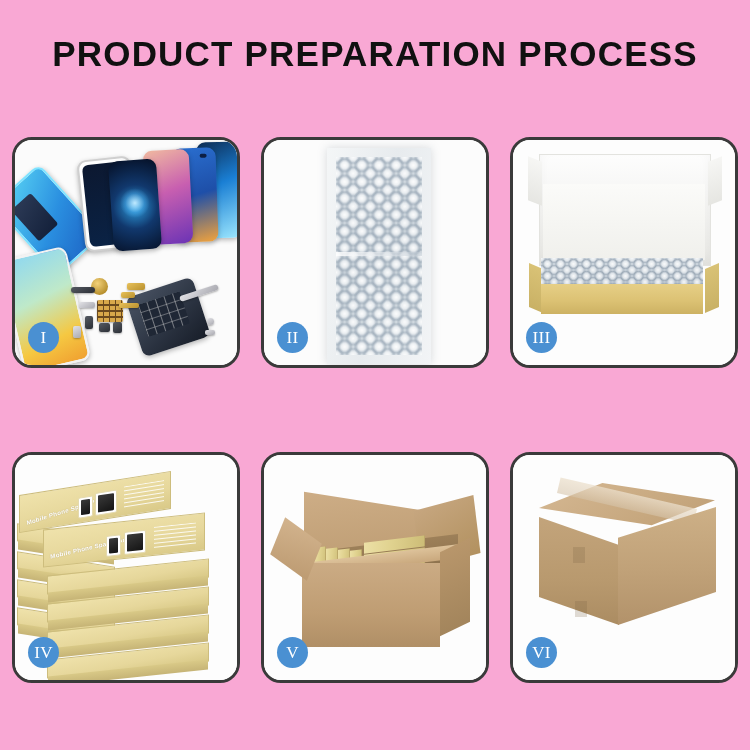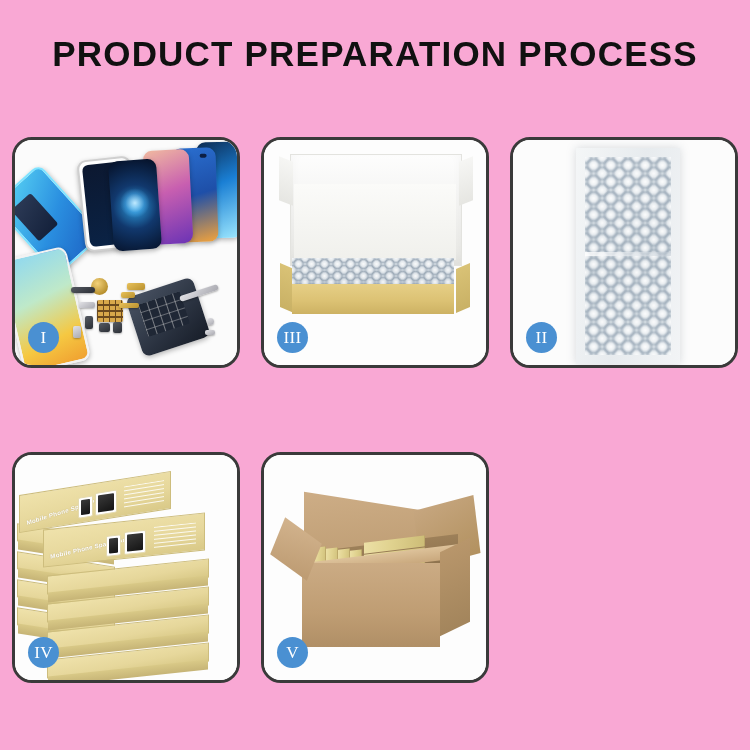--- a/index.html
+++ b/index.html
@@ -395,44 +395,44 @@
         <div class="chip gold" style="left:104px; top:163px; width:20px; height:5px;"></div>
         <div class="chip silver" style="left:190px; top:190px; width:10px; height:5px;"></div>
         <div class="chip silver" style="left:192px; top:178px; width:7px; height:7px; border-radius:50%;"></div>
         <div class="chip silver" style="left:164px; top:150px; width:40px; height:6px; border-radius:3px; transform:rotate(-18deg);"></div>
         <div class="badge">I</div>
       </div>
     </div>
 
     <div class="panel">
       <div class="stage">
+        <div class="p2bg"></div>
+        <div class="bwrap">
+          <div class="bubbles"></div>
+          <div class="bseam"></div>
+        </div>
+        <div class="badge">II</div>
+      </div>
+    </div>
+
+    <div class="panel">
+      <div class="stage">
         <div class="p3bg"></div>
         <div class="b3lid"></div>
         <div class="b3inner"></div>
         <div class="b3leftwall"></div>
         <div class="b3rightwall"></div>
         <div class="b3bub"></div>
         <div class="b3front"></div>
         <div class="badge">III</div>
       </div>
     </div>
 
     <div class="panel">
       <div class="stage">
-        <div class="p2bg"></div>
-        <div class="bwrap">
-          <div class="bubbles"></div>
-          <div class="bseam"></div>
-        </div>
-        <div class="badge">II</div>
-      </div>
-    </div>
-
-    <div class="panel">
-      <div class="stage">
         <div class="p4bg"></div>
 
         <div class="sbox" style="left:2px; top:76px; width:96px; height:16px; transform:skewY(9deg);">
             <div class="side"></div>
           </div>
         <div class="sbox" style="left:2px; top:104px; width:96px; height:16px; transform:skewY(9deg);">
             <div class="side"></div>
           </div>
         <div class="sbox" style="left:2px; top:132px; width:96px; height:16px; transform:skewY(9deg);">
             <div class="side"></div>
@@ -489,15 +489,27 @@
         <div class="ybox" style="left:100px; top:120px; width:60px; height:11px;"></div>
 
         <div class="c5rim"></div>
         <div class="c5side"></div>
         <div class="c5front"></div>
         <div class="c5flapleft"></div>
         <div class="badge">V</div>
       </div>
     </div>
 
+    <div class="panel">
+      <div class="stage">
+        <div class="p6bg"></div>
+        <div class="c6top"></div>
+        <div class="c6tape"></div>
+        <div class="c6left"></div>
+        <div class="c6right"></div>
+        <div class="c6tab" style="left:60px; top:92px;"></div>
+        <div class="c6tab" style="left:62px; top:146px;"></div>
+        <div class="badge">VI</div>
+      </div>
+    </div>
 
   </div>
 </div>
 
 </body></html>

